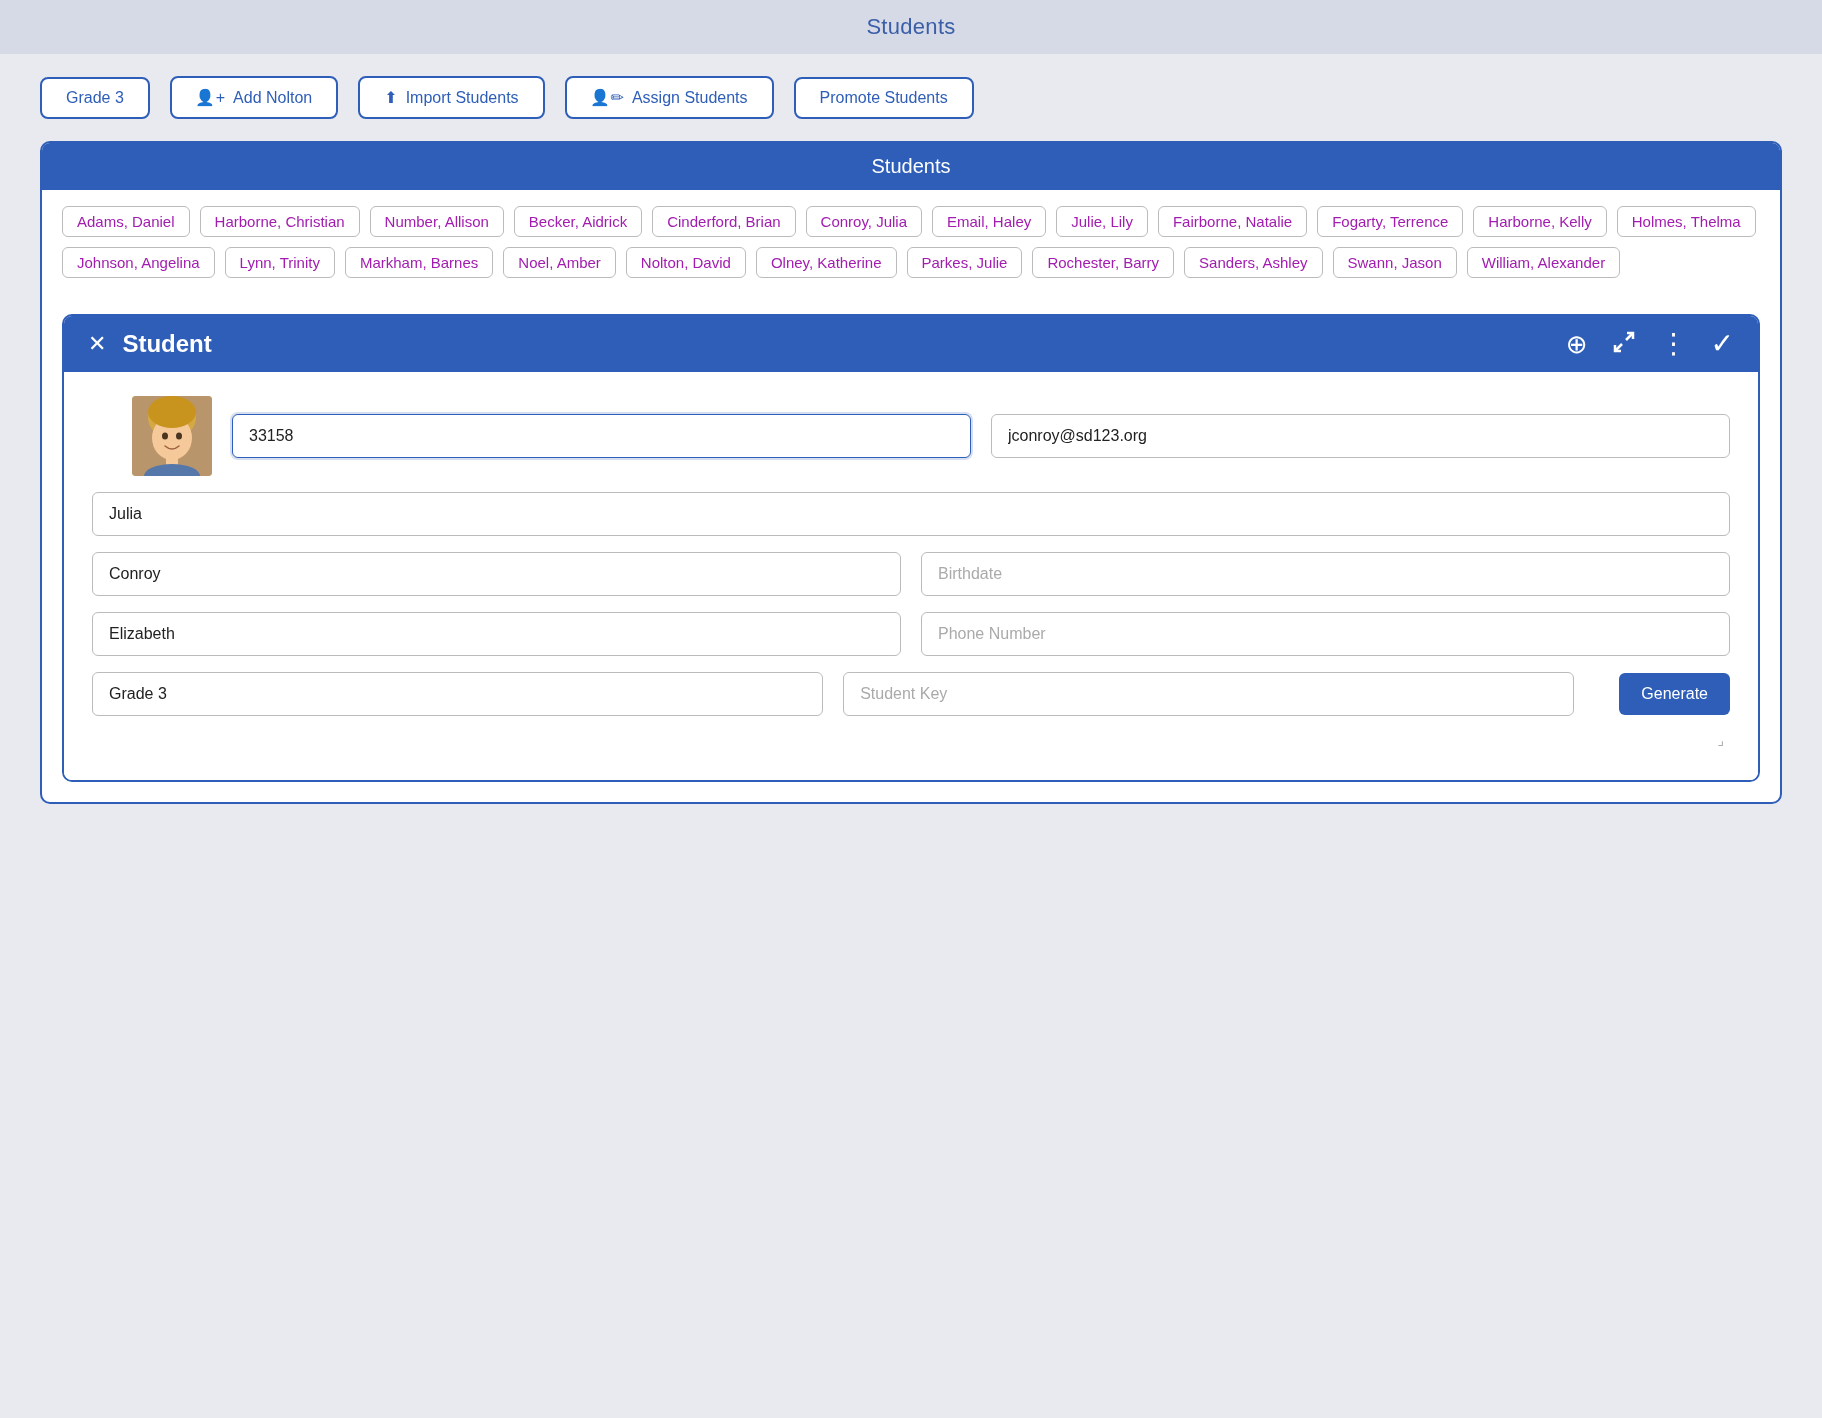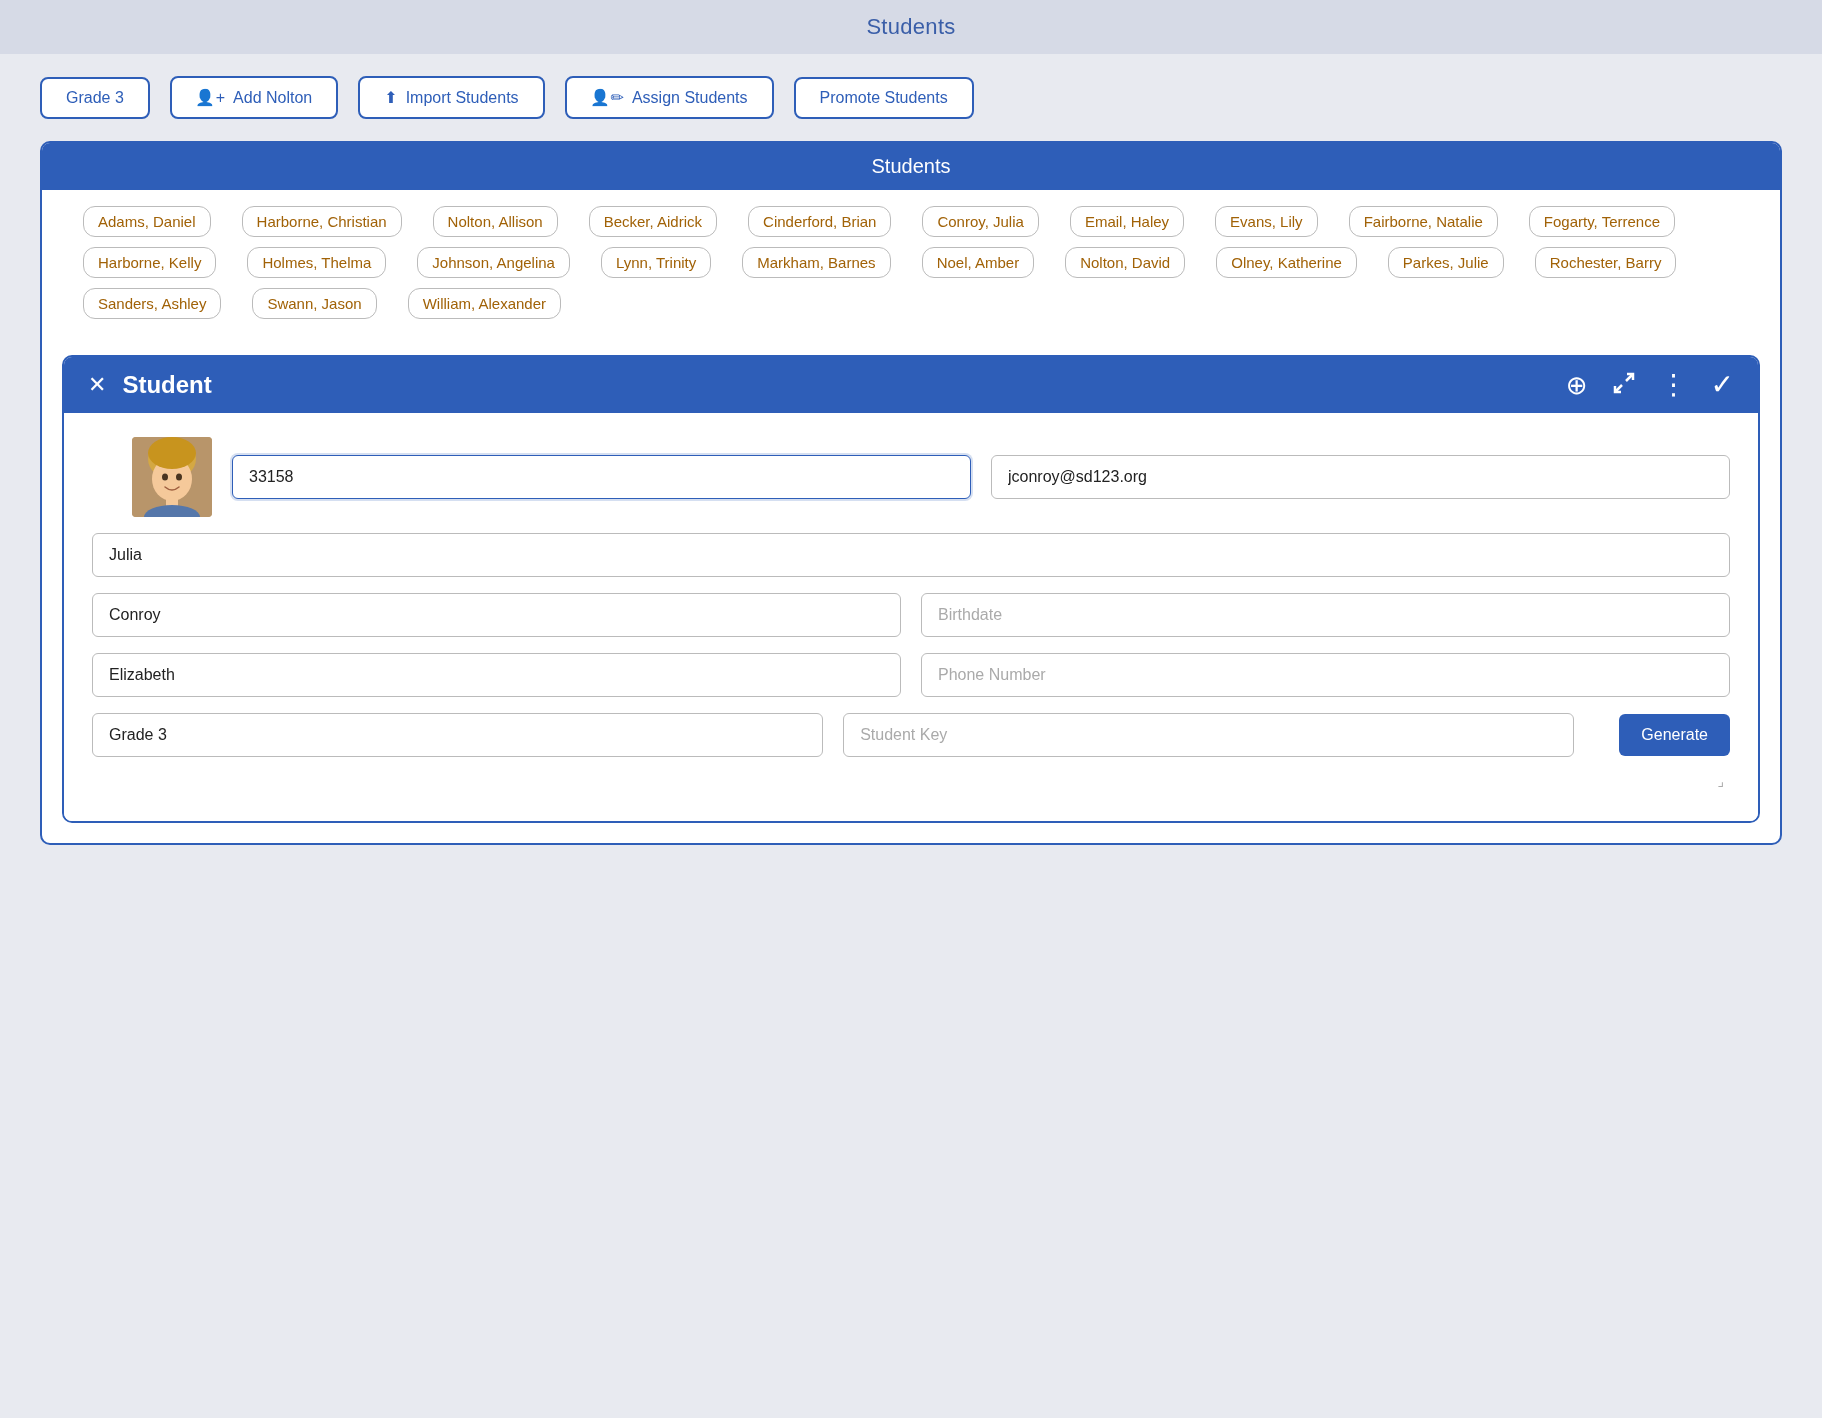--- a/index.html
+++ b/index.html
@@ -65,28 +65,27 @@
 
     .students-list {
       padding: 16px 20px;
       display: flex;
       flex-wrap: wrap;
       gap: 10px;
     }
 
     .student-tag {
       border: 1.5px solid #bbb;
-      border-radius: 12px;
+      border-radius: 6px;
       padding: 6px 14px;
       font-size: 15px;
-      color: #a16207;
+      color: #a21caf;
       background: #fff;
       cursor: pointer;
       white-space: nowrap;
-      margin-left: 21px;
     }
 
     .student-modal {
       margin: 20px;
       background: #fff;
       border: 2.5px solid #2e5eb8;
       border-radius: 10px;
       overflow: hidden;
     }
 
@@ -244,26 +243,26 @@
 </div>
 
 <div class="main-content">
   <div class="students-panel">
 
     <div class="students-panel-header">Students</div>
 
     <div class="students-list" id="students-list">
         <div class="student-tag">Adams, Daniel</div>
         <div class="student-tag">Harborne, Christian</div>
-        <div class="student-tag">Nolton, Allison</div>
+        <div class="student-tag">Number, Allison</div>
         <div class="student-tag">Becker, Aidrick</div>
         <div class="student-tag">Cinderford, Brian</div>
         <div class="student-tag">Conroy, Julia</div>
         <div class="student-tag">Email, Haley</div>
-        <div class="student-tag">Evans, Lily</div>
+        <div class="student-tag">Julie, Lily</div>
         <div class="student-tag">Fairborne, Natalie</div>
         <div class="student-tag">Fogarty, Terrence</div>
         <div class="student-tag">Harborne, Kelly</div>
         <div class="student-tag">Holmes, Thelma</div>
         <div class="student-tag">Johnson, Angelina</div>
         <div class="student-tag">Lynn, Trinity</div>
         <div class="student-tag">Markham, Barnes</div>
         <div class="student-tag">Noel, Amber</div>
         <div class="student-tag">Nolton, David</div>
         <div class="student-tag">Olney, Katherine</div>

